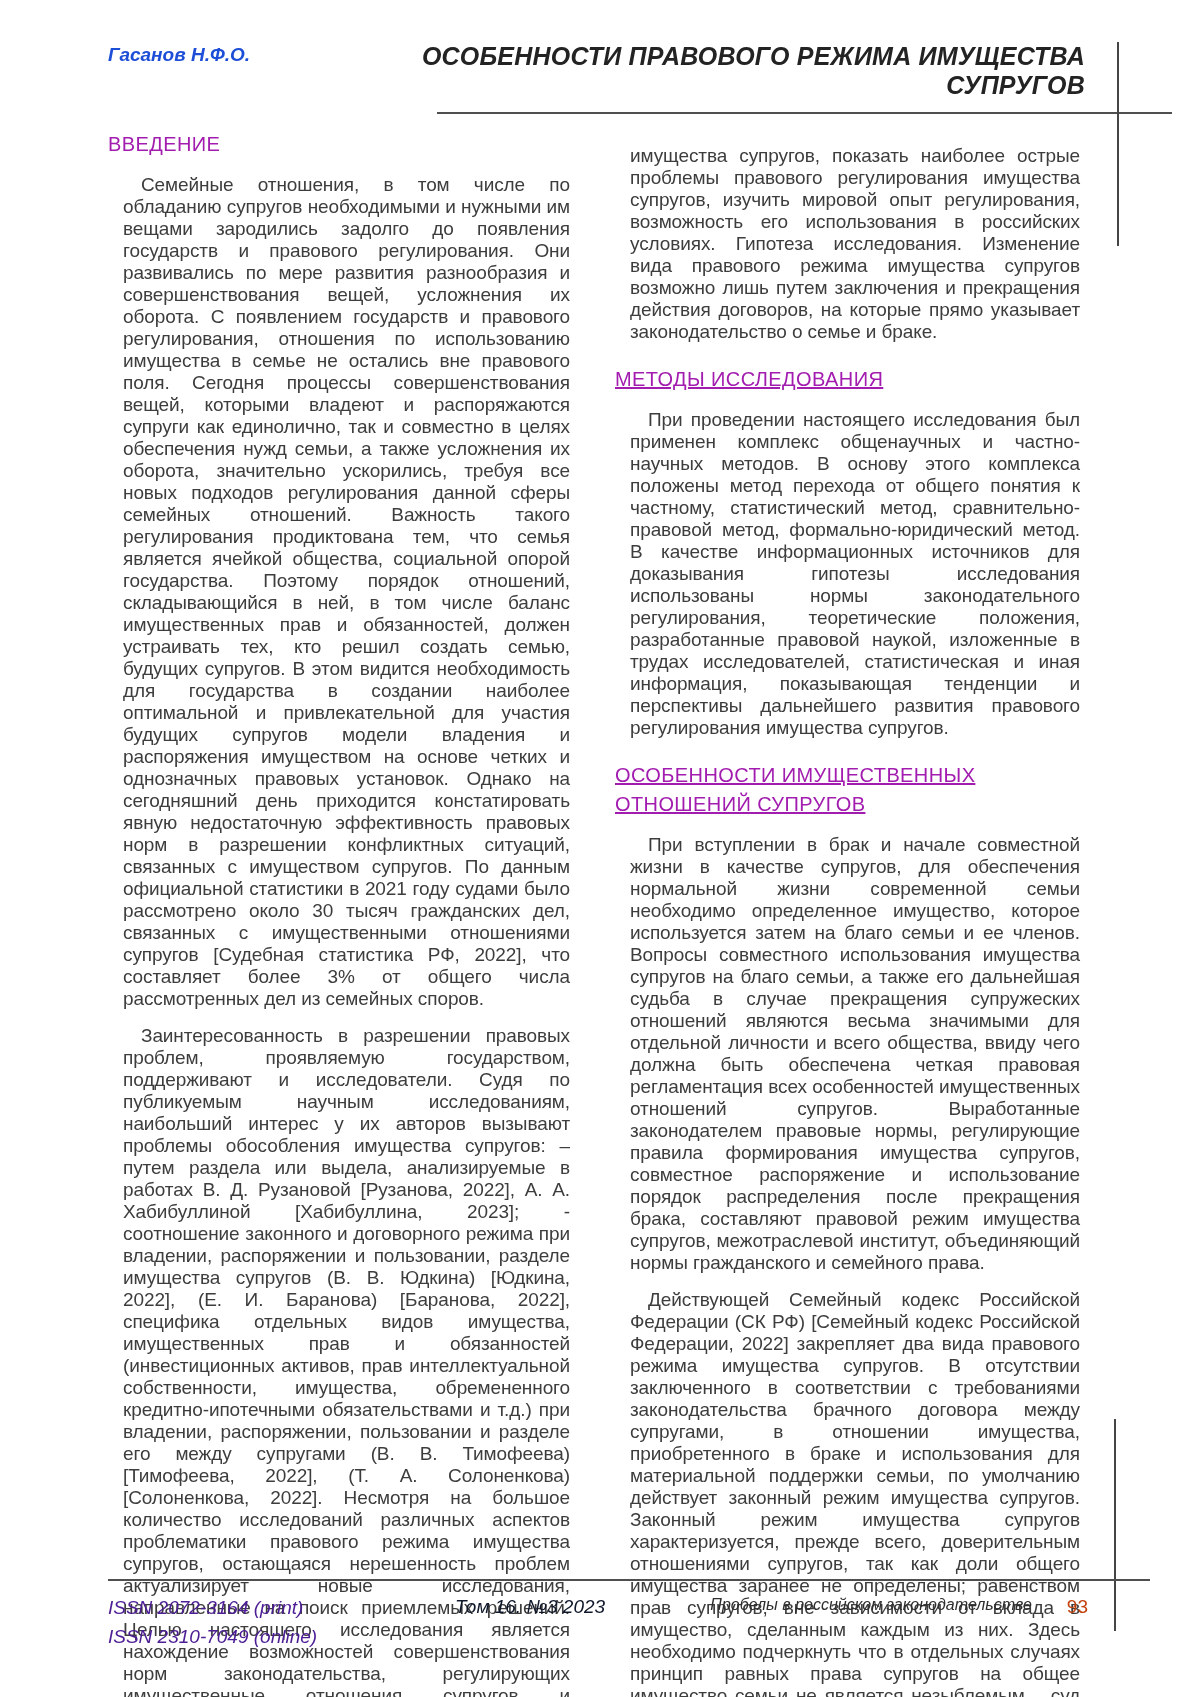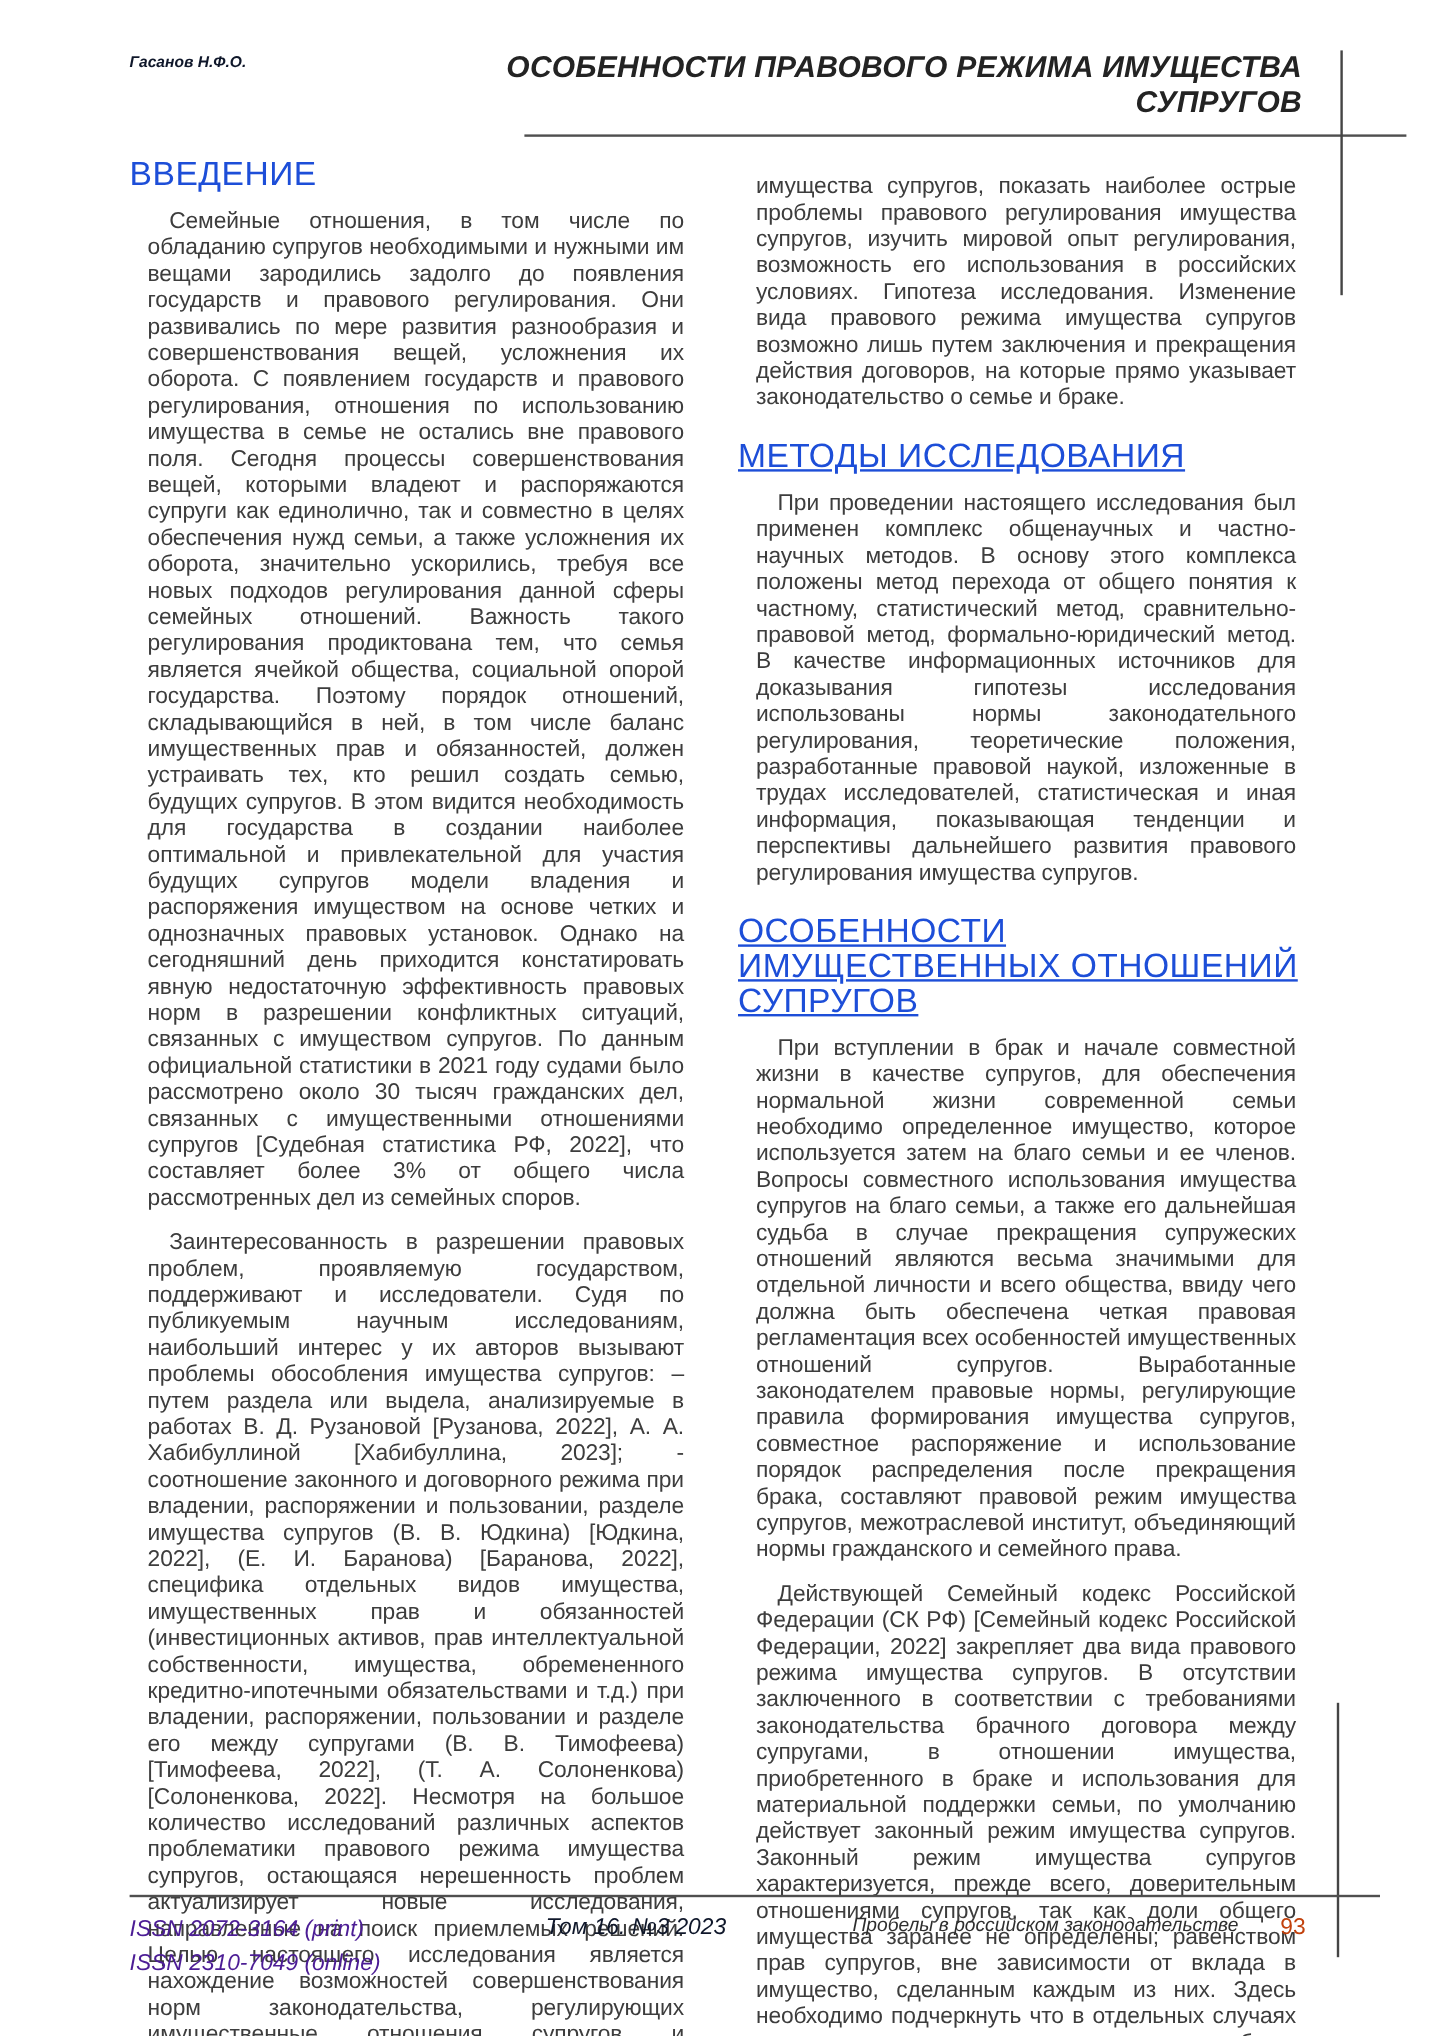--- a/index.html
+++ b/index.html
@@ -6,21 +6,21 @@
   #page{
     position:relative;
     width:1200px;height:1697px;
     background:#ffffff;
     font-family:"Liberation Sans","DejaVu Sans",sans-serif;
     overflow:hidden;
   }
   
   .hdr-author{
     position:absolute;left:108px;top:44px;
-    font-size:13px;font-style:italic;font-weight:700;color:#0f172a;
+    font-size:19px;font-style:italic;font-weight:700;color:#1d4ed8;
   }
   .hdr-title{
     position:absolute;left:400px;top:42px;width:685px;
     text-align:right;
     font-size:25px;font-style:italic;font-weight:700;color:#232323;
     letter-spacing:0.2px;
   }
   .hdr-rule{
     position:absolute;left:437px;top:112px;width:735px;height:2px;
     background:#4f4f4f;
@@ -36,21 +36,21 @@
   
   .col{
     position:absolute;top:130px;
     text-align:justify;
     font-size:19px;line-height:22px;color:#3d3d3d;
     letter-spacing:-0.1px;
   }
   .col-left{left:108px;width:477px;}
   .col-right{left:615px;width:480px;}
   .sec-heading{
-    font-size:28px;line-height:29px;font-weight:400;color:#1d4ed8;
+    font-size:20px;line-height:29px;font-weight:400;color:#a21caf;
     letter-spacing:0.4px;
     text-align:left;
     margin:0 0 13px 0;
   }
   .sec-heading.mid{margin-top:22px;text-decoration:underline;}
   .body-para{margin:15px;text-indent:18px;}
   .body-para.no-indent{text-indent:0;}
   
   .ftr-rule{
     position:absolute;left:108px;top:1579px;width:1042px;height:2px;

